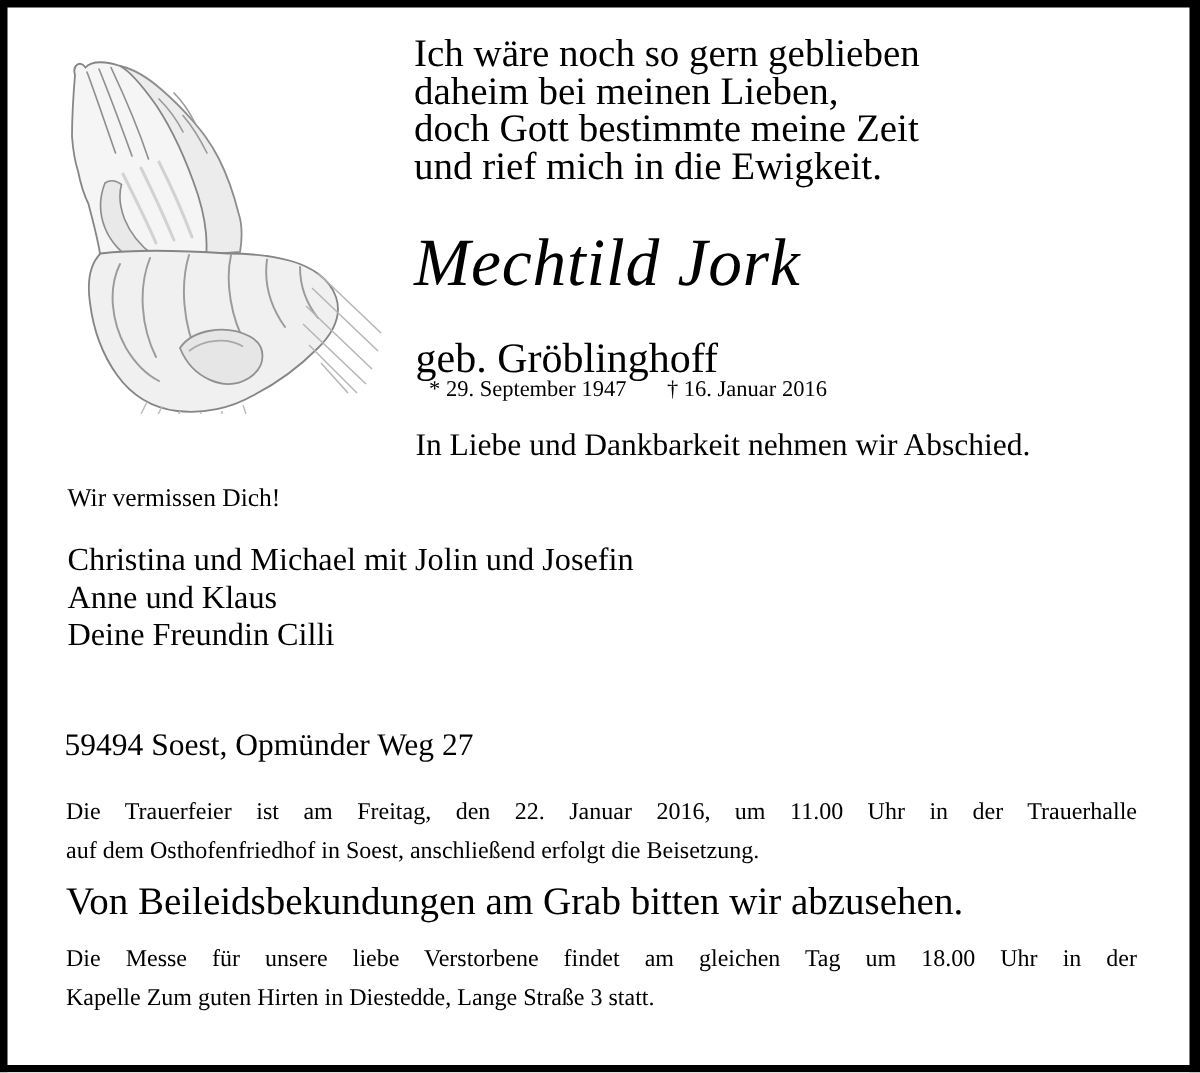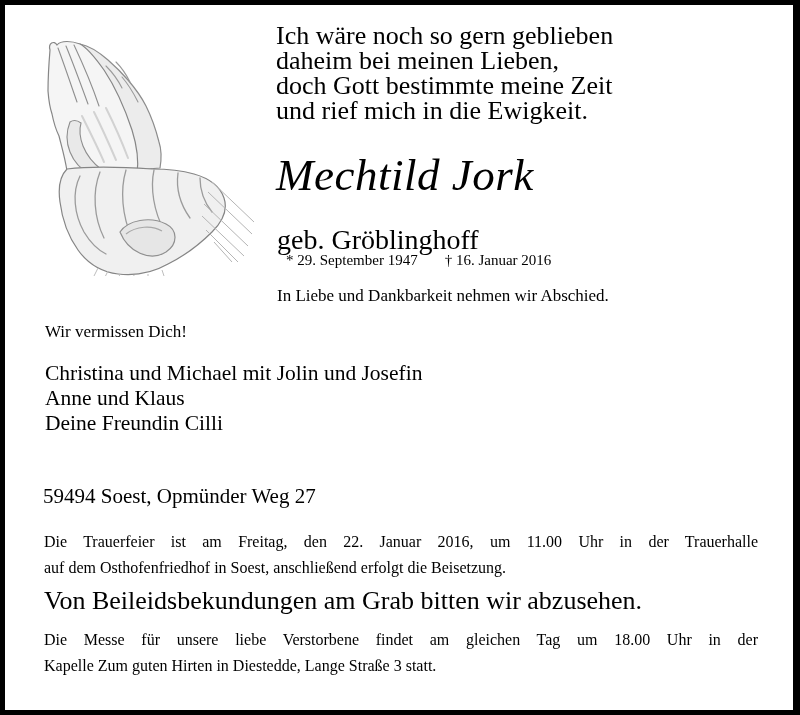--- a/index.html
+++ b/index.html
@@ -27,21 +27,21 @@
 
   .deceased-name {
     left:276px; top:151px;
     font-size:45px; font-weight:normal;
     margin:0; line-height:48px; letter-spacing:0.5px;font-style:italic;
   }
   .maiden { left:277px; top:200px; font-size:28px; line-height:23px;margin-top:28px; }
   .dates  { left:286px; top:224px; font-size:15px; line-height:24px;margin-top:24px; }
   .dates .death-part { margin-left:27px; }
 
-  .farewell { left:277px; top:284px; font-size:17px; line-height:24px; }
+  .farewell { left:277px; top:284px; font-size:21px; line-height:24px; }
 
   .missing { left:45px; top:319px; font-size:17px; line-height:26px; }
 
   .mourners { left:45px; top:361px; font-size:21.5px; line-height:25px; }
   .mourners .small-part { font-size:17px; }
 
   .address { left:43px; top:484px; font-size:21px; line-height:24px; }
 
   .para { left:44px; width:714px; font-size:16px; line-height:26px; }
   .para-funeral { top:529px; }

